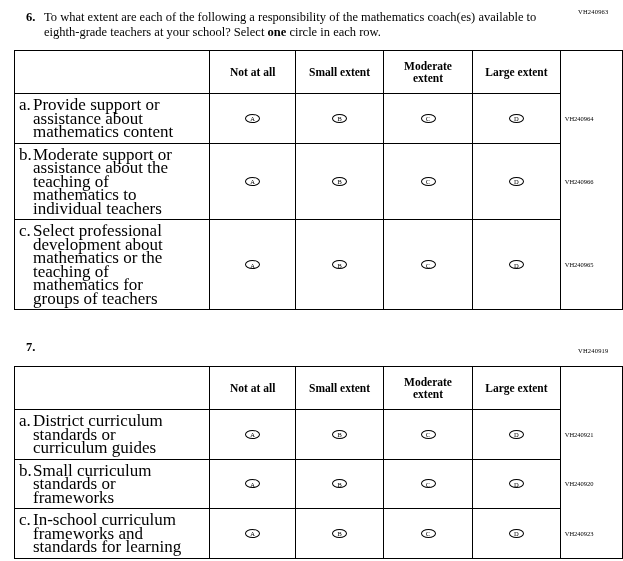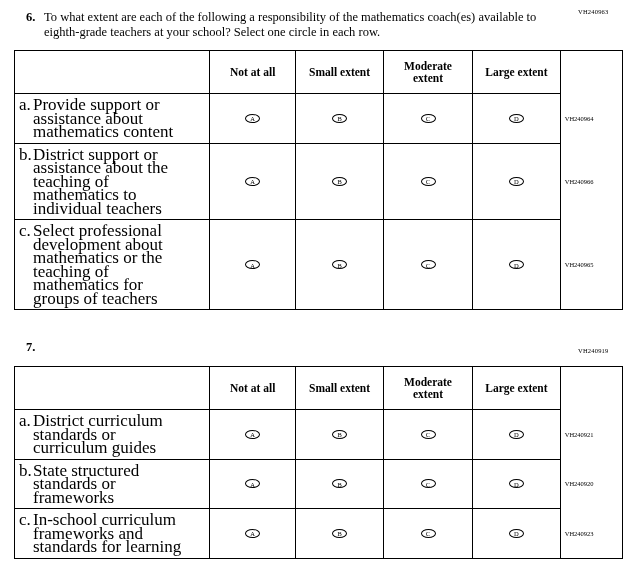--- a/index.html
+++ b/index.html
@@ -42,21 +42,21 @@
     font-size: 12.5px;
     width: 18px;
     flex: none;
     text-align: left;
   }
   .q-text {
     font-size: 12.5px;
     line-height: 14.5px;
     text-align: left;
   }
-  .q-text b { font-weight: normal; }
+  .q-text b { font-weight: bold; }
 
   
   .idcode {
     position: absolute;
     font-family: "Liberation Serif", serif;
     font-size: 6.5px;
     letter-spacing: 0.2px;
     color: #000000;
     white-space: nowrap;
   }
@@ -176,21 +176,21 @@
       <tbody>
         <tr style="height:46px">
           <td class="stem"><span class="letter">a.</span><span class="stemtext">Provide support or assistance about mathematics content</span></td>
           <td class="bubblecell"><span class="bubble"><span>A</span></span></td>
           <td class="bubblecell"><span class="bubble"><span>B</span></span></td>
           <td class="bubblecell"><span class="bubble"><span>C</span></span></td>
           <td class="bubblecell"><span class="bubble"><span>D</span></span></td>
           <td class="codecell" style="border-top:none;border-bottom:none;border-right:none">VH240964</td>
         </tr>
         <tr style="height:60px">
-          <td class="stem"><span class="letter">b.</span><span class="stemtext">District support or assistance about the teaching of mathematics to individual teachers</span></td>
+          <td class="stem"><span class="letter">b.</span><span class="stemtext">Moderate support or assistance about the teaching of mathematics to individual teachers</span></td>
           <td class="bubblecell"><span class="bubble"><span>A</span></span></td>
           <td class="bubblecell"><span class="bubble"><span>B</span></span></td>
           <td class="bubblecell"><span class="bubble"><span>C</span></span></td>
           <td class="bubblecell"><span class="bubble"><span>D</span></span></td>
           <td class="codecell" style="border-top:none;border-bottom:none;border-right:none">VH240966</td>
         </tr>
         <tr style="height:74px">
           <td class="stem"><span class="letter">c.</span><span class="stemtext">Select professional development about mathematics or the teaching of mathematics for groups of teachers</span></td>
           <td class="bubblecell"><span class="bubble"><span>A</span></span></td>
           <td class="bubblecell"><span class="bubble"><span>B</span></span></td>
@@ -231,21 +231,21 @@
       <tbody>
         <tr style="height:41px">
           <td class="stem"><span class="letter">a.</span><span class="stemtext">District curriculum standards or curriculum guides</span></td>
           <td class="bubblecell"><span class="bubble"><span>A</span></span></td>
           <td class="bubblecell"><span class="bubble"><span>B</span></span></td>
           <td class="bubblecell"><span class="bubble"><span>C</span></span></td>
           <td class="bubblecell"><span class="bubble"><span>D</span></span></td>
           <td class="codecell" style="border-top:none;border-bottom:none;border-right:none">VH240921</td>
         </tr>
         <tr style="height:31px">
-          <td class="stem"><span class="letter">b.</span><span class="stemtext">State structured standards or frameworks</span></td>
+          <td class="stem"><span class="letter">b.</span><span class="stemtext">Small curriculum standards or frameworks</span></td>
           <td class="bubblecell"><span class="bubble"><span>A</span></span></td>
           <td class="bubblecell"><span class="bubble"><span>B</span></span></td>
           <td class="bubblecell"><span class="bubble"><span>C</span></span></td>
           <td class="bubblecell"><span class="bubble"><span>D</span></span></td>
           <td class="codecell" style="border-top:none;border-bottom:none;border-right:none">VH240920</td>
         </tr>
         <tr style="height:41px">
           <td class="stem"><span class="letter">c.</span><span class="stemtext">In-school curriculum frameworks and standards for learning</span></td>
           <td class="bubblecell"><span class="bubble"><span>A</span></span></td>
           <td class="bubblecell"><span class="bubble"><span>B</span></span></td>

